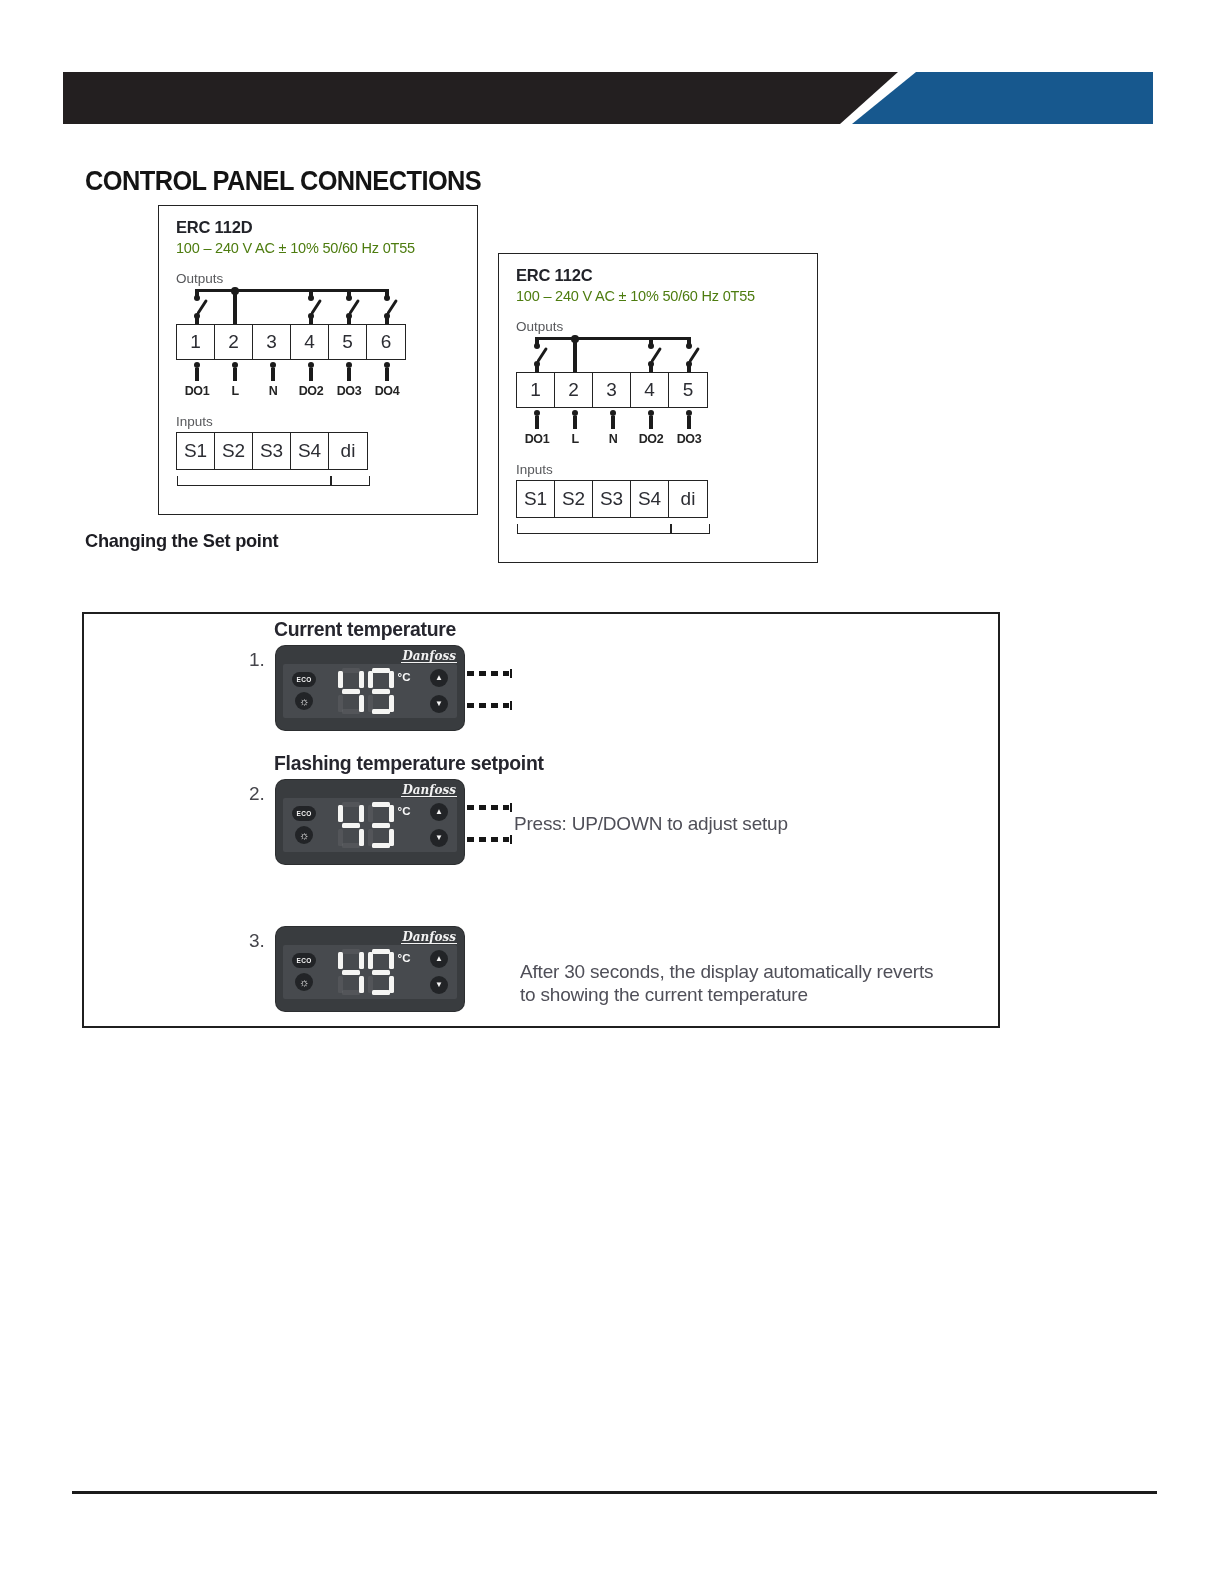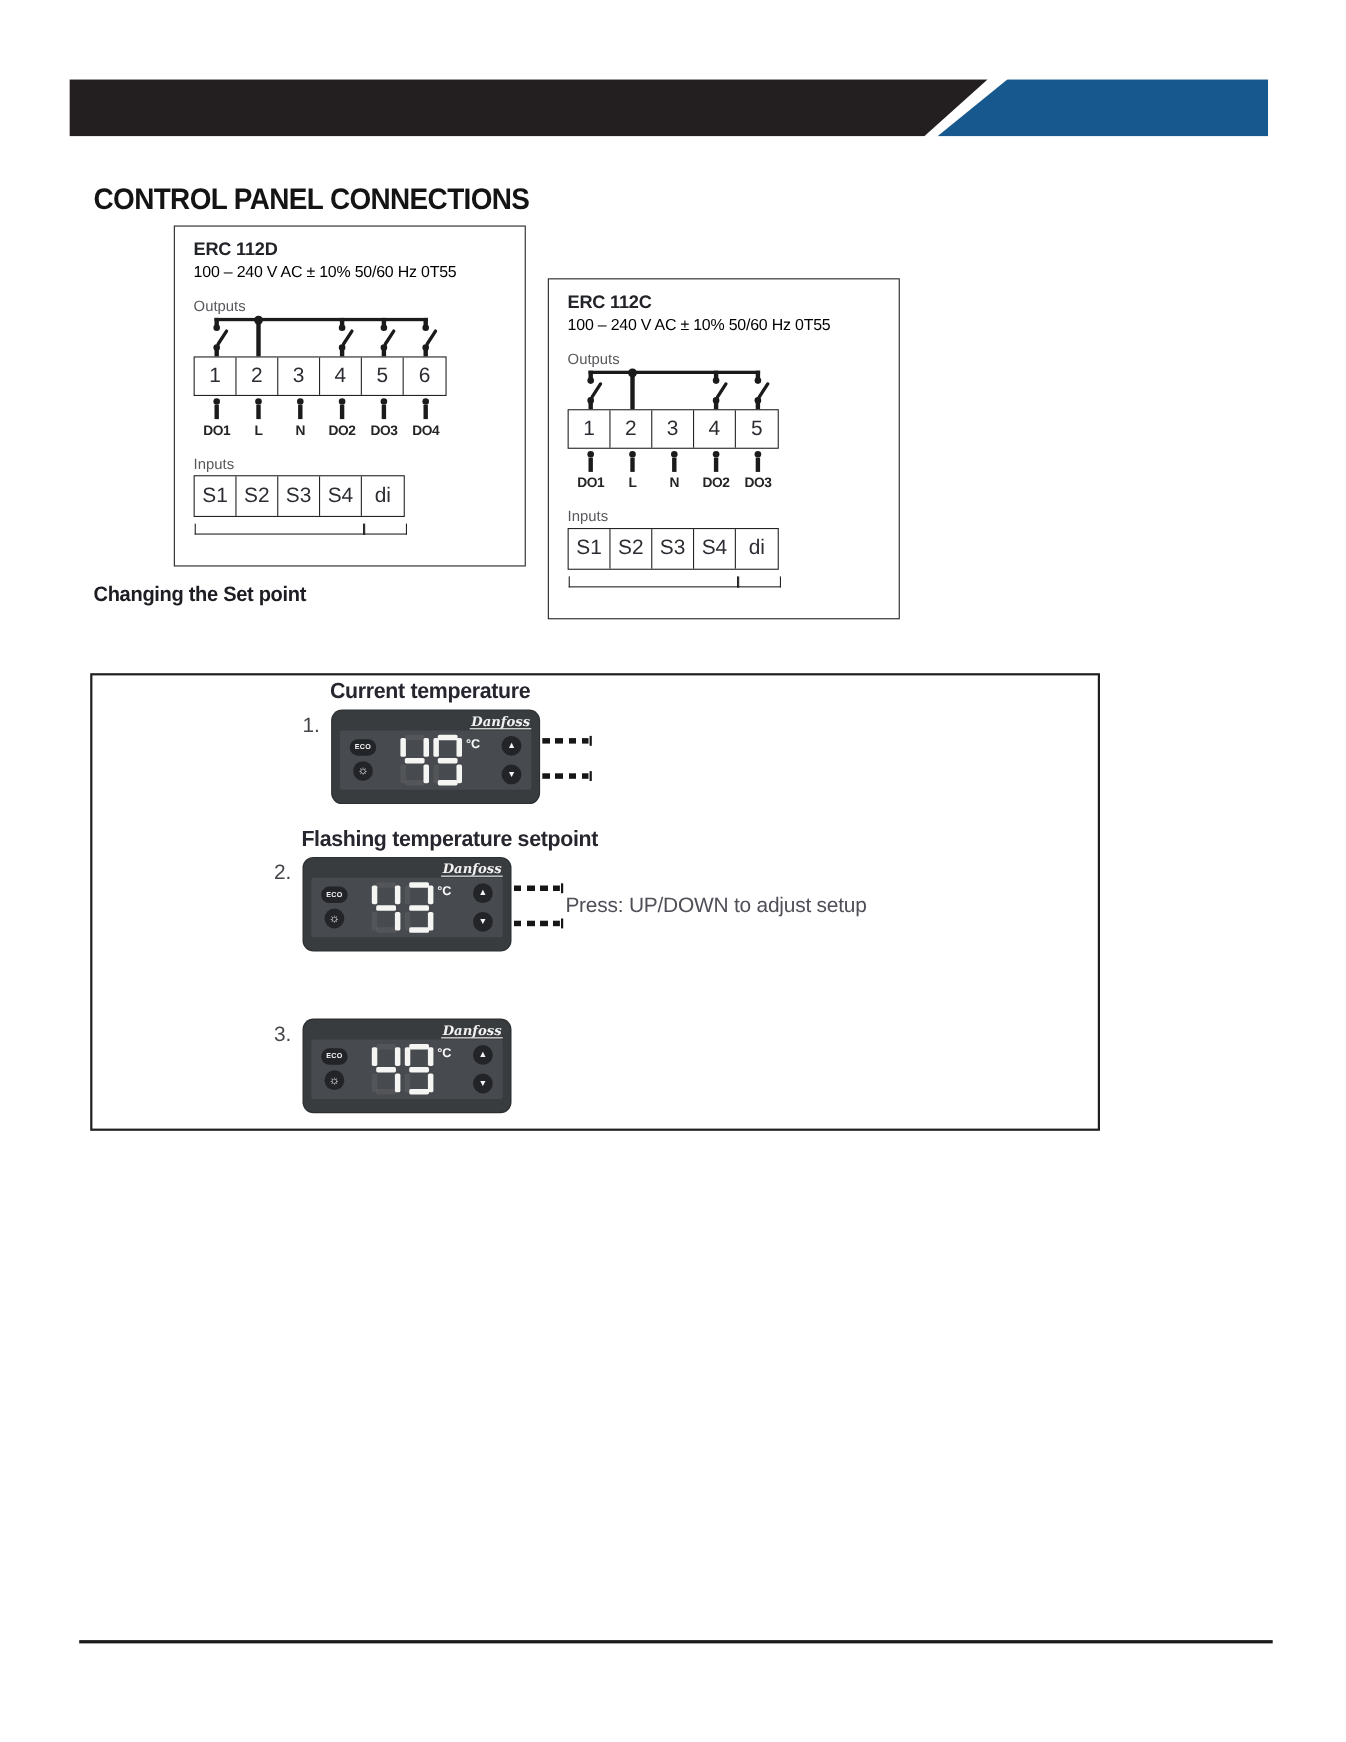--- a/index.html
+++ b/index.html
@@ -13,21 +13,21 @@
             clip-path:polygon(64px 0,100% 0,100% 100%,0 100%);}
 
   .page-title{position:absolute;left:85px;top:166px;margin:0;font-size:27px;font-weight:bold;
               color:#141414;letter-spacing:-0.6px;transform:scaleX(.94);transform-origin:left;}
 
   
   .panel{position:absolute;top:205px;width:320px;height:310px;border:1.8px solid #232323;
          box-sizing:border-box;padding:12px 0 0 17px;background:#fff;}
   .panel-d{left:158px;} .panel-c{left:498px;margin-top:48px;}
   .panel h2{margin:0;font-size:16.5px;font-weight:bold;color:#222329;letter-spacing:-0.2px;}
-  .rating{font-size:14.5px;color:#000000;margin-top:3px;letter-spacing:-0.2px;}
+  .rating{font-size:14.5px;color:#4d7c0f;margin-top:3px;letter-spacing:-0.2px;}
   .small-lbl{font-size:13.5px;color:#57585b;margin-top:15px;margin-bottom:3px;}
   .small-lbl.inputs{margin-top:16px;}
 
   .wiring{position:relative;height:35px;margin-top:3px;}
   .w{position:absolute;background:#1b1b1b;display:block;}
   .dot{width:6.4px;height:6.4px;border-radius:50%;}
   .dot.big{width:7.6px;height:7.6px;}
   .blade{width:3px;height:17px;transform:rotate(33deg);transform-origin:50% 100%;border-radius:2px;}
 
   .trow{display:inline-flex;border:1.7px solid #232323;background:#fff;}
@@ -49,21 +49,21 @@
   .bracket{height:10px;border:1.6px solid #232323;border-top:none;box-sizing:border-box;}
   .b1{width:155px;} .b2{width:40px;margin-left:-1.6px;}
 
   
   .sec-title{position:absolute;left:85px;top:530px;margin:0;font-size:19px;font-weight:bold;
              color:#1d1d23;letter-spacing:-0.3px;transform:scaleX(.96);transform-origin:left;}
 
   .bigbox{position:absolute;left:82px;top:612px;width:918px;height:416px;
           border:2.4px solid #1f1f1f;box-sizing:border-box;background:#fff;}
   .step{position:absolute;left:0;right:0;height:132px;}
-  .s1{top:4px;margin-left:26px;} .s2{top:138px;text-align:center;} .s3{top:311px;}
+  .s1{top:4px;} .s2{top:138px;text-align:center;} .s3{top:311px;}
   .step-heading{position:absolute;left:190px;top:0;font-size:20px;font-weight:bold;color:#26262e;
                 letter-spacing:-0.3px;transform:scaleX(.97);transform-origin:left;}
   .step-num{position:absolute;left:165px;font-size:19px;color:#45454b;}
   .s1 .step-num,.s2 .step-num{top:31px;} .s3 .step-num{top:5px;}
 
   
   .device{position:absolute;left:192px;width:188px;height:84px;background:#393c3f;border-radius:9px;
           box-sizing:border-box;padding:3px 7px;display:flex;flex-direction:column;
           box-shadow:0 0 0 1px #2c2e30;}
   .s1 .device,.s2 .device{top:28px;} .s3 .device{top:2px;}
@@ -423,18 +423,19 @@
             <span class="btn round">
                 <span class="arrow">▲</span>
               </span>
             <span class="btn round">
                 <span class="arrow">▼</span>
               </span>
           </div>
         </div>
         <div class="d-bottom"></div>
       </div>
+      <div class="note">After 30 seconds, the display automatically reverts to showing the current temperature</div>
     </div>
 
   </div>
 
   <div class="footer-rule"></div>
 </div>
 
 </body></html>

